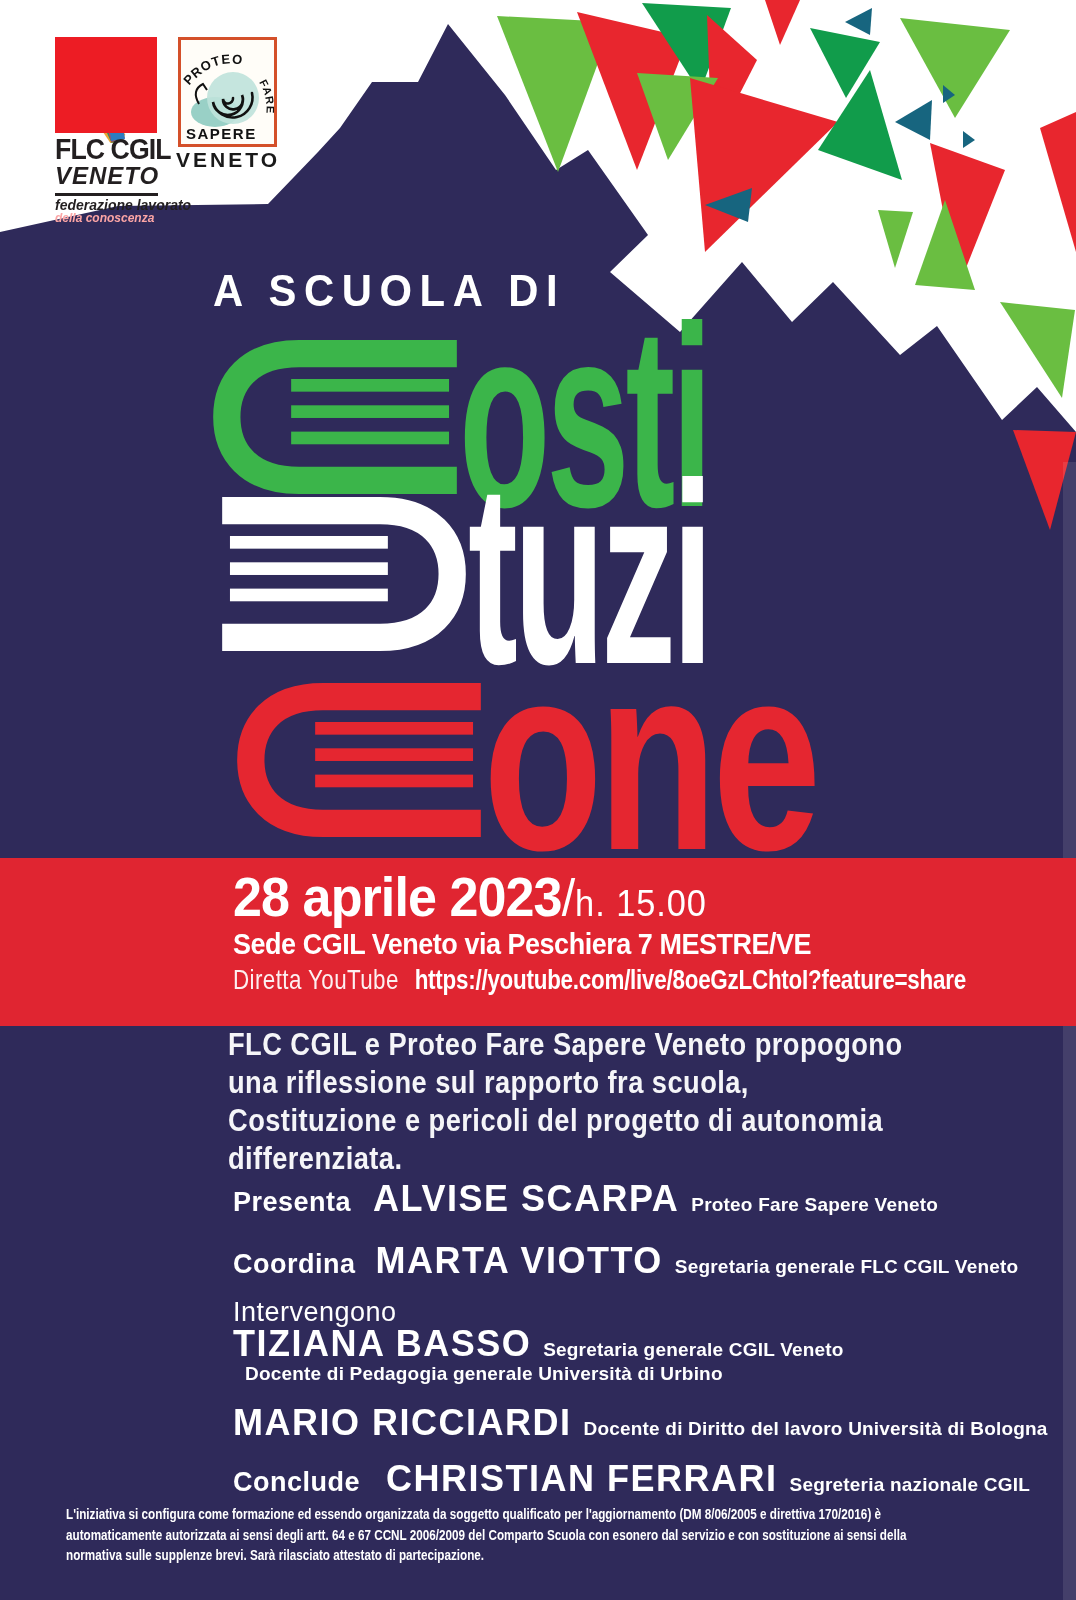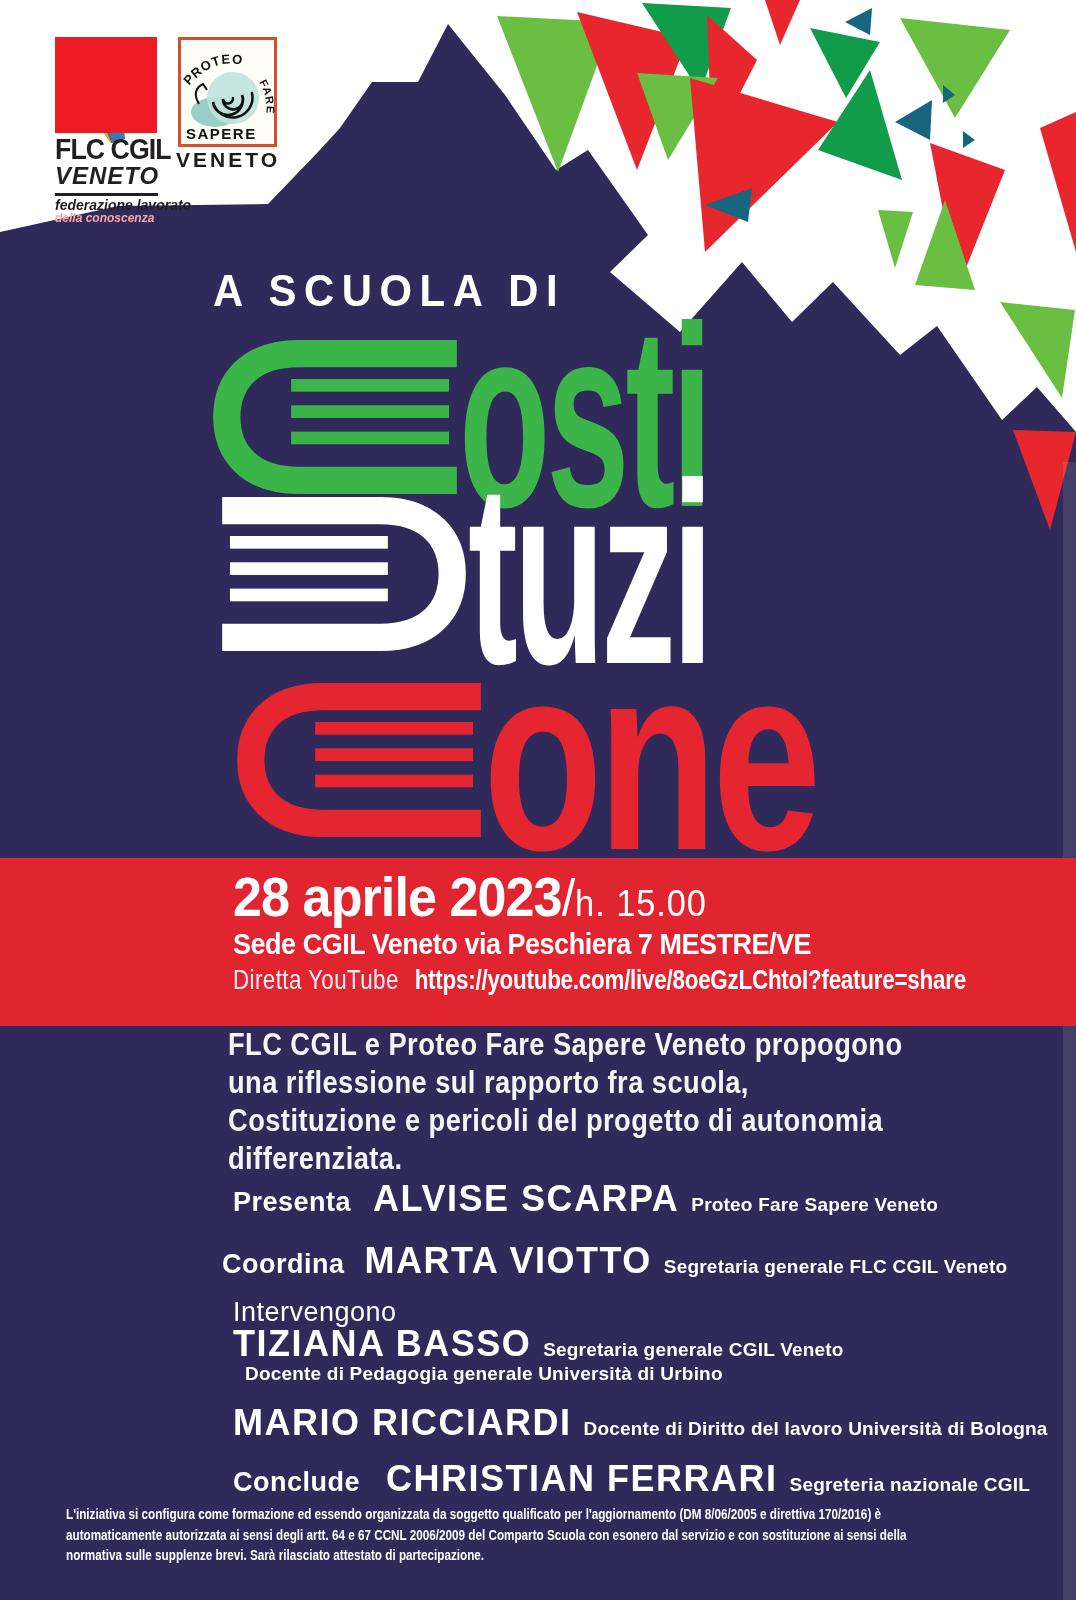--- a/index.html
+++ b/index.html
@@ -55,21 +55,21 @@
   
   .intro{position:absolute;left:228px;top:1026px;color:#f5f5f8;font-size:31px;font-weight:700;line-height:38px;transform:scaleX(.88);transform-origin:left top;letter-spacing:0.5px;}
   .intro div{white-space:nowrap;}
 
   .sp{position:absolute;color:#fff;white-space:nowrap;display:flex;align-items:baseline;}
   .sp-label{font-size:27px;font-weight:700;letter-spacing:0.5px;}
   .sp-name{font-size:36px;font-weight:700;letter-spacing:1.5px;}
   .sp-role{font-size:19px;font-weight:700;letter-spacing:0.2px;}
   #presenta{left:233px;top:1178px;}
   #presenta .sp-name{margin-left:22px;}
-  #coordina{left:222px;top:1240px;}
+  #coordina{left:233px;top:1240px;}
   #coordina .sp-name{margin-left:20px;}
   .sp .sp-role{margin-left:12px;}
   #intervengono-label{position:absolute;left:233px;top:1297px;color:#fff;font-size:27px;font-weight:400;letter-spacing:0.5px;}
   #sp-i0{left:233px;top:1323px;}
   #sp-i1{left:233px;top:1363px;}
   #sp-i2{left:233px;top:1402px;}
   #conclude{left:233px;top:1458px;}
   #conclude .sp-name{margin-left:26px;}
 
   .fineprint{position:absolute;left:66px;top:1504px;color:#fff;font-size:15px;font-weight:700;line-height:20.5px;transform:scaleX(.78);transform-origin:left top;}

